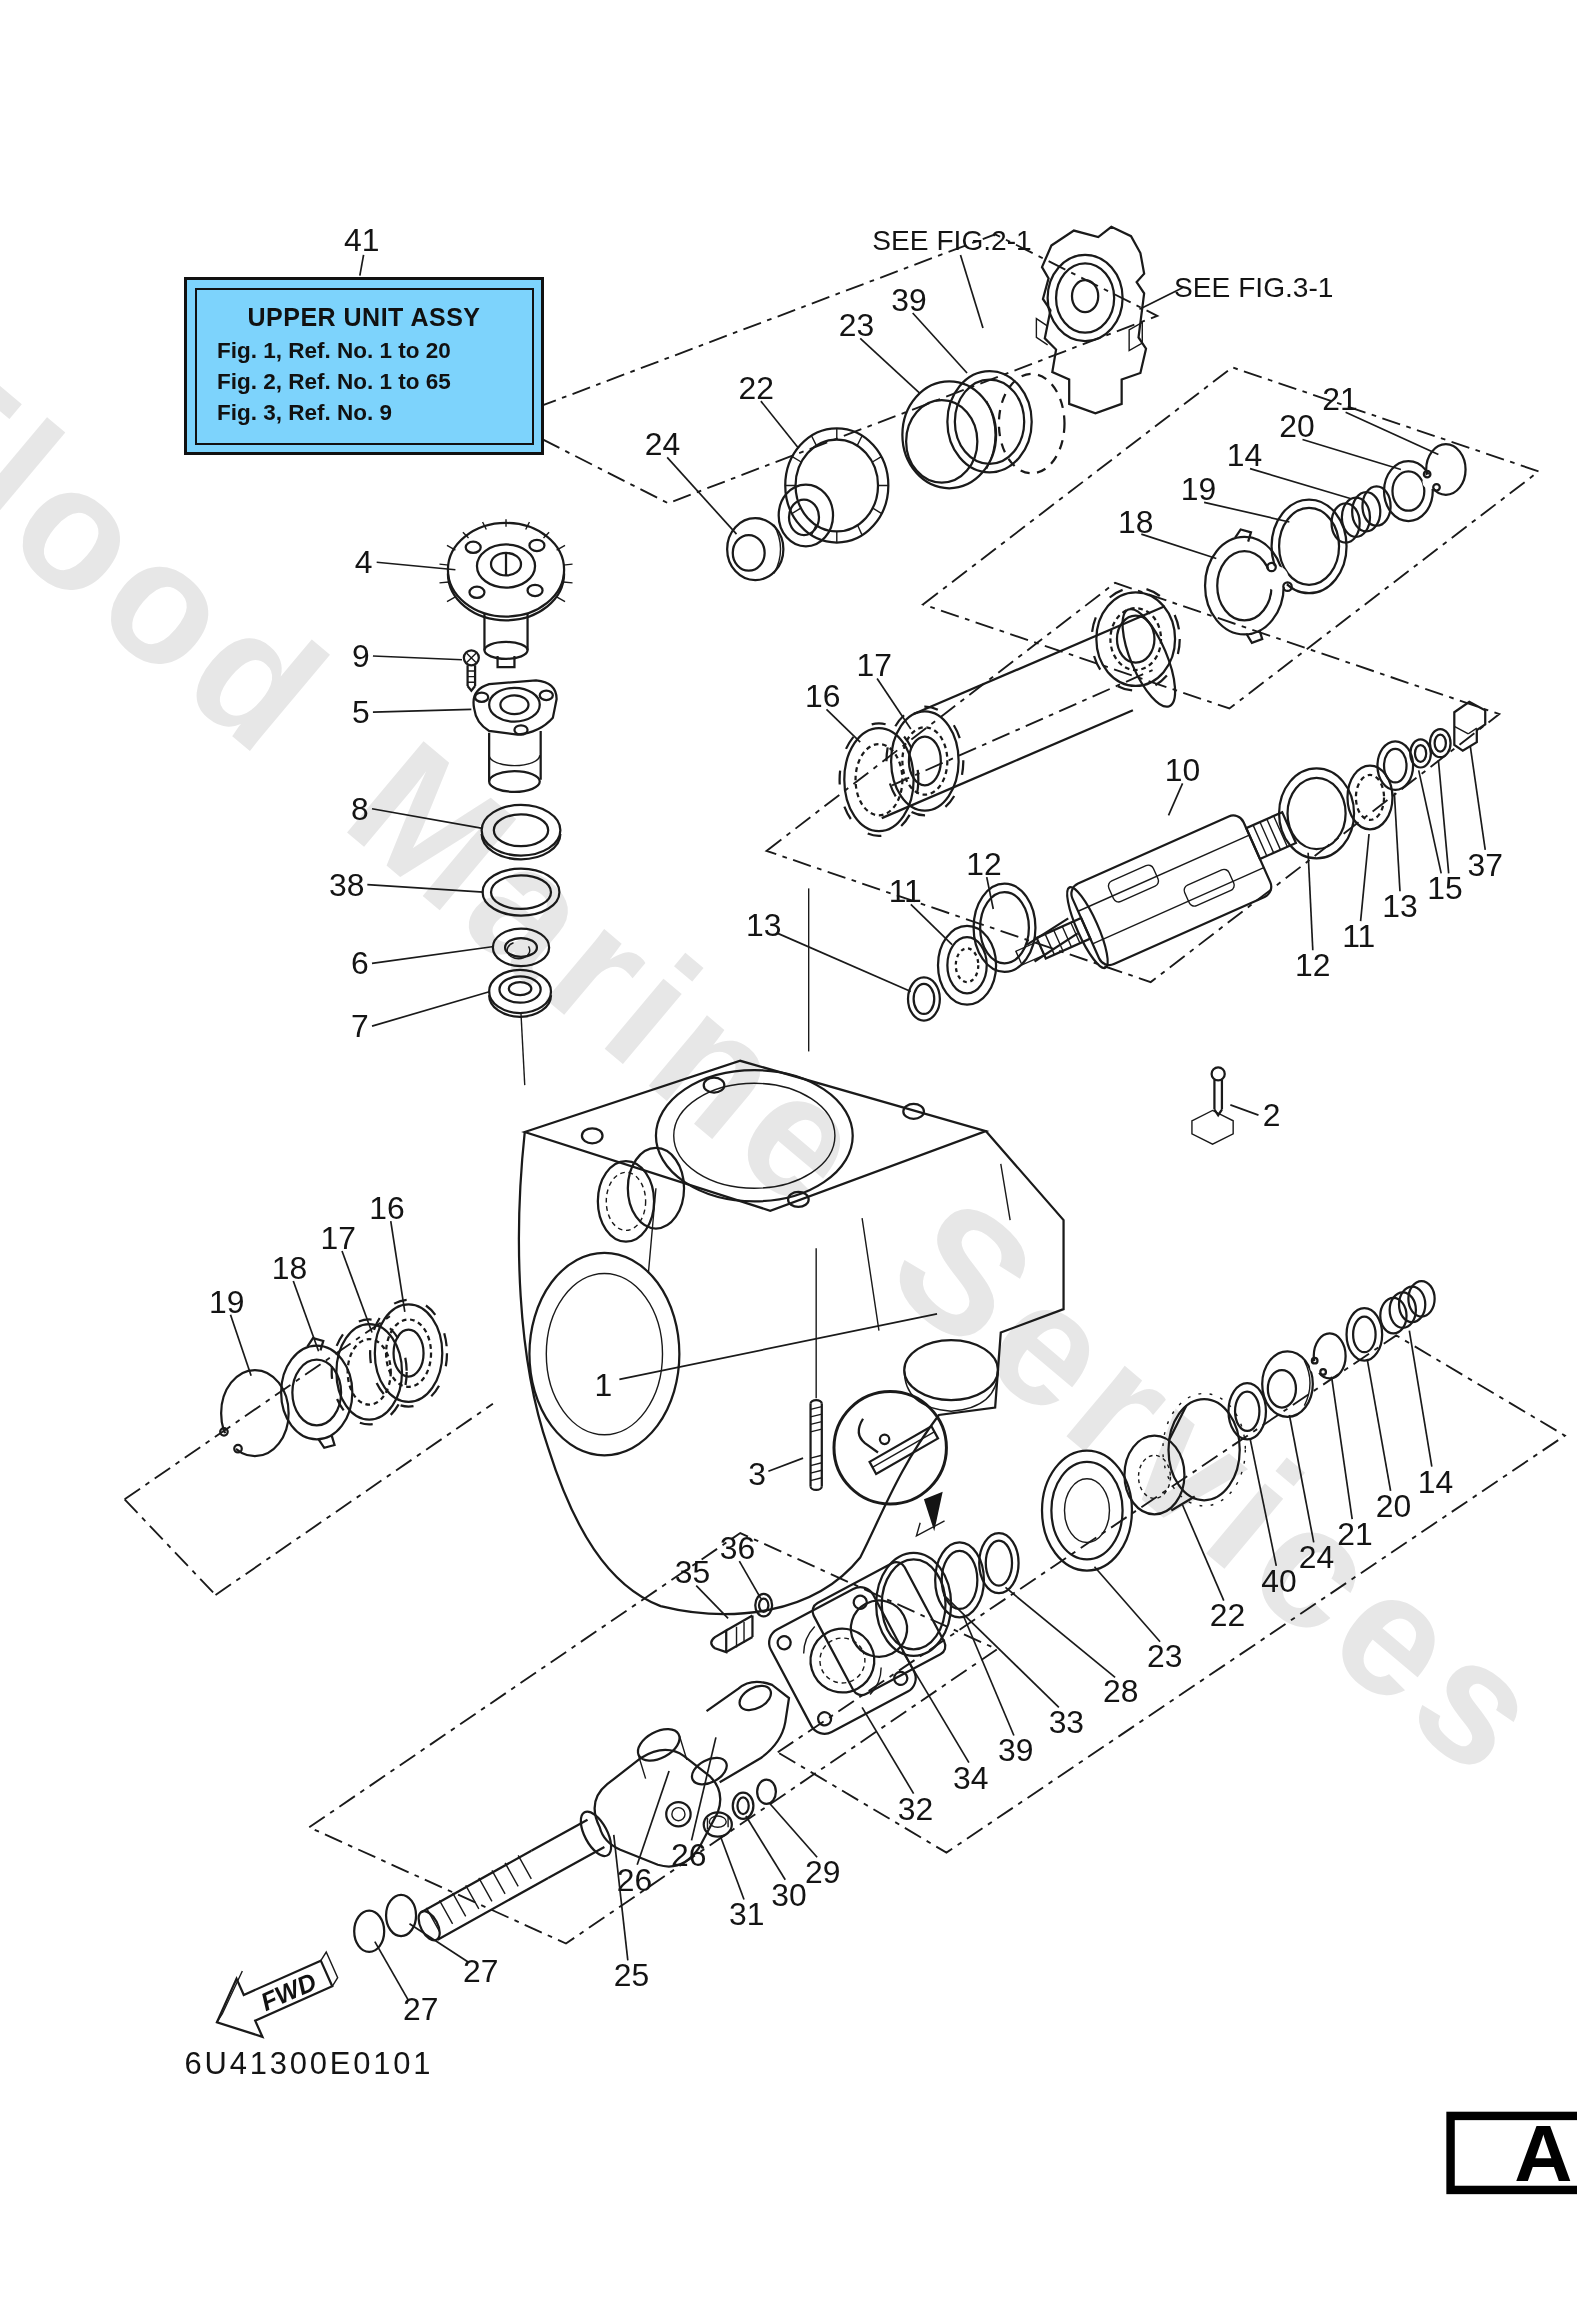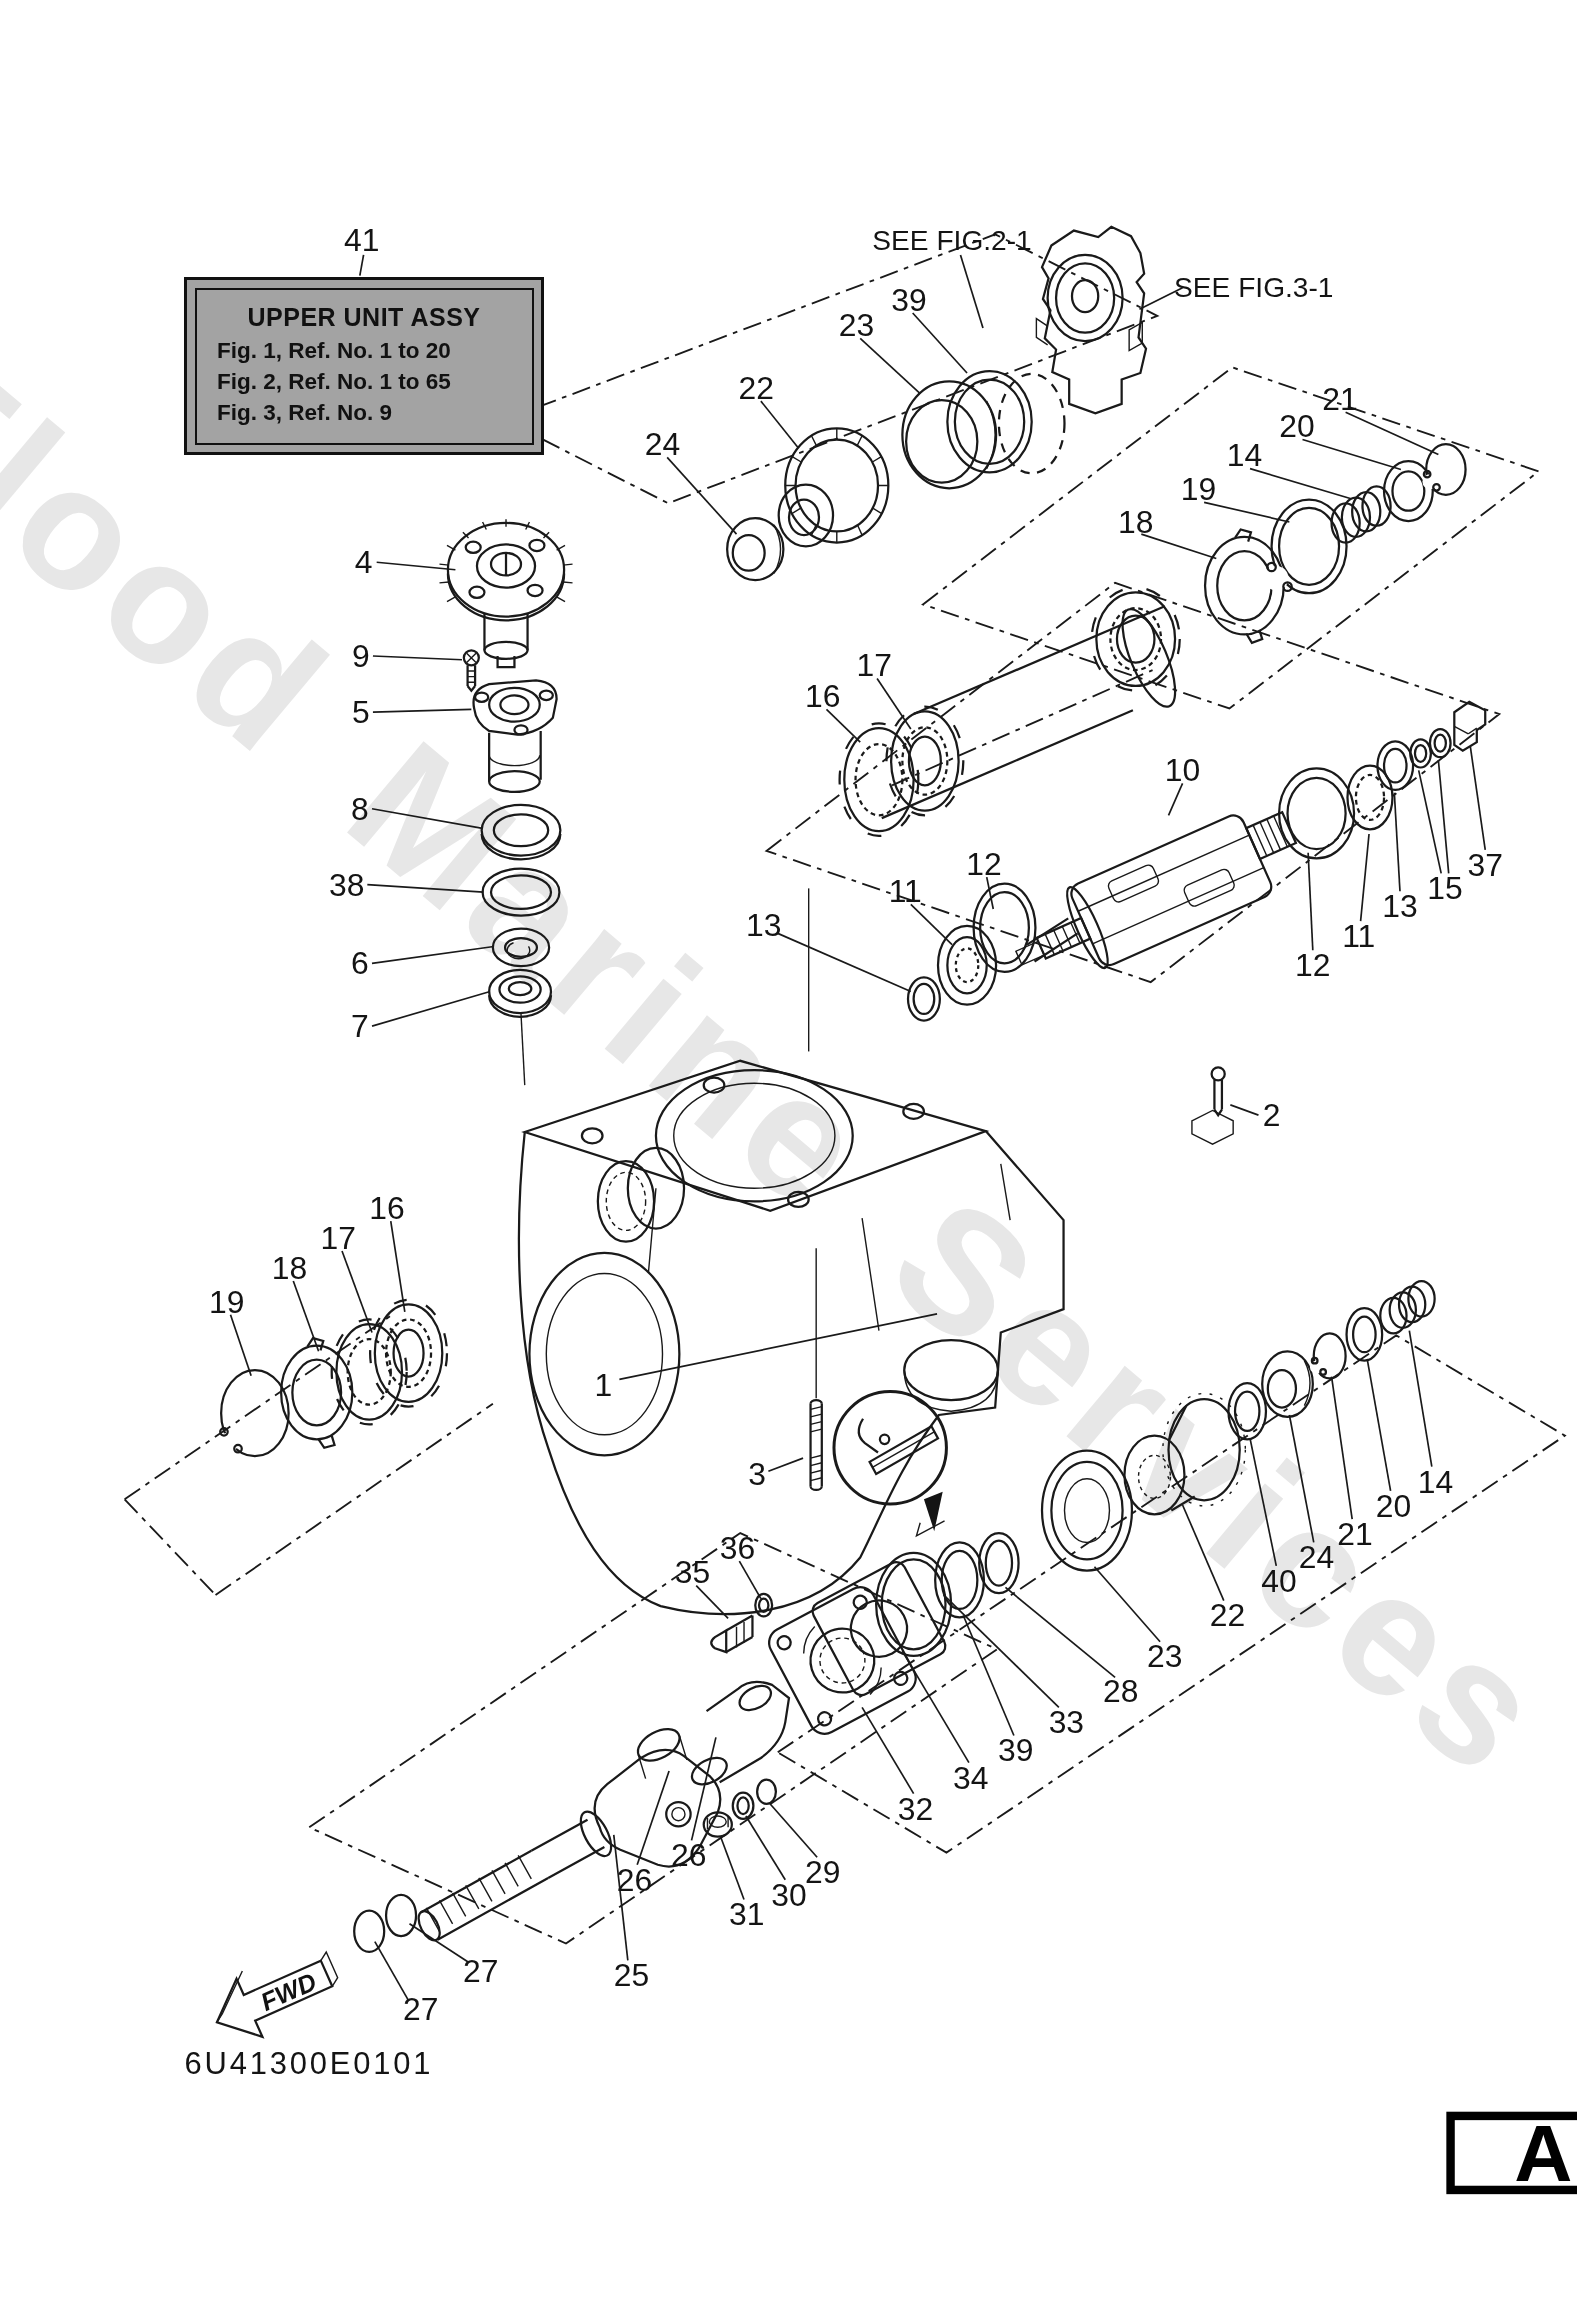--- a/index.html
+++ b/index.html
@@ -18,21 +18,21 @@
   .callout{font-family:"Liberation Sans",sans-serif;font-size:34px;fill:#141414;
        text-anchor:middle;dominant-baseline:central;}
   .refnote{font-family:"Liberation Sans",sans-serif;font-size:30px;fill:#141414;
        text-anchor:middle;dominant-baseline:central;}
   .code{font-family:"Liberation Sans",sans-serif;font-size:33px;letter-spacing:3px;fill:#141414;}
   .amark{font-family:"Liberation Sans",sans-serif;font-size:86px;font-weight:bold;fill:#000;
        text-anchor:middle;}
   .fwd{font-family:"Liberation Sans",sans-serif;font-size:27px;font-weight:bold;
        font-style:italic;fill:#111;text-anchor:middle;dominant-baseline:central;}
   .titlebox{position:absolute;left:184px;top:277px;width:360px;height:178px;
-       border:3.3px solid #111;background:#a3a3a3;z-index:3;box-sizing:border-box;}
+       border:3.3px solid #111;background:#7dd3fc;z-index:3;box-sizing:border-box;}
   .titlebox .inner{position:absolute;left:7.5px;top:7.5px;right:7.5px;bottom:7.5px;
        border:2.8px solid #111;}
   .titlebox h1{margin:13px 0 0 0;text-align:center;font-size:25px;letter-spacing:0.5px;
        color:#111;font-weight:bold;}
   .titlebox p{margin:8.4px 0 0 20.6px;font-size:22.5px;font-weight:bold;color:#111;line-height:22.5px;}
 </style>
 </head>
 <body>
 
 <div id="watermark">Flood Marine Services</div>

